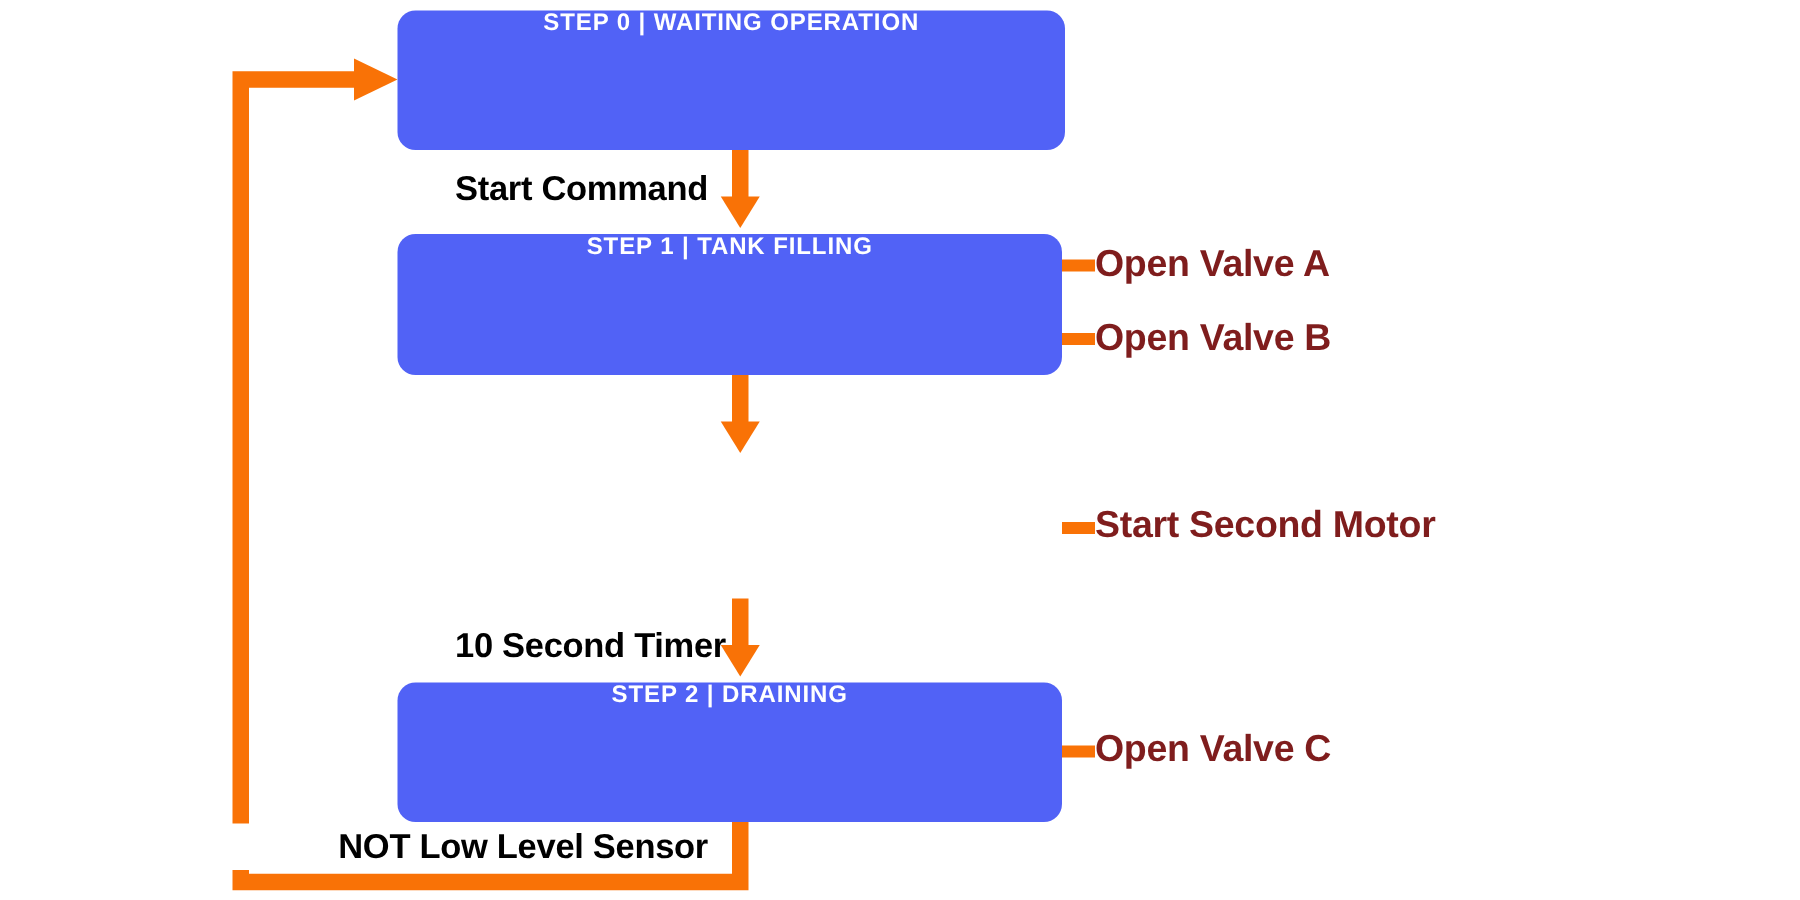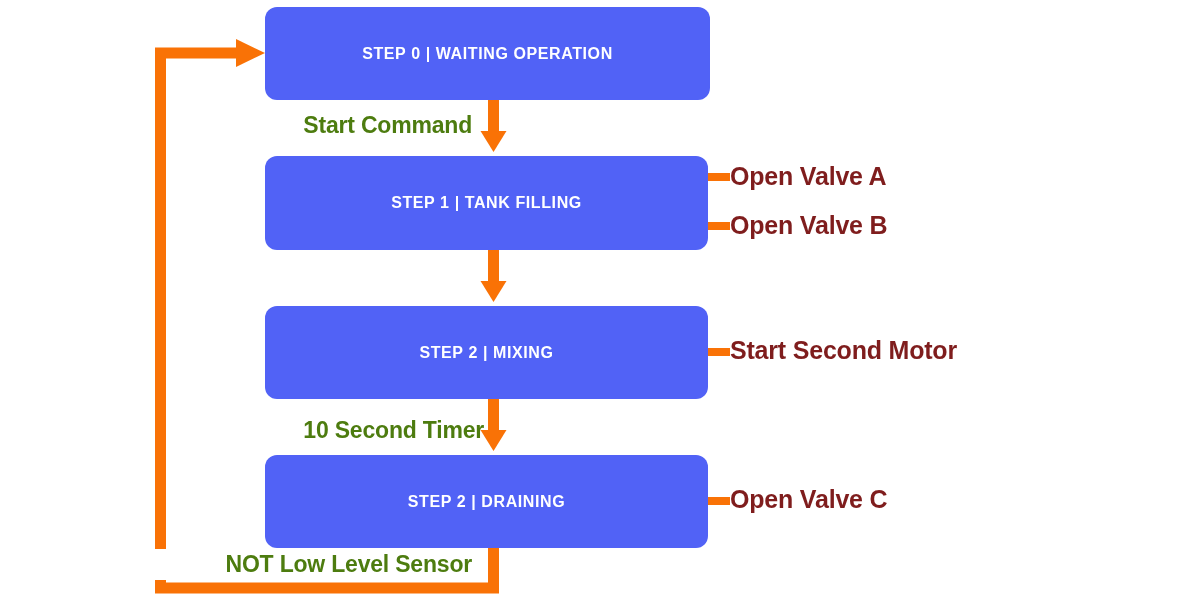--- a/index.html
+++ b/index.html
@@ -22,36 +22,35 @@
     left: 0;
     top: 0;
     width: 1200px;
     height: 600px;
   }
   .state-box {
     position: absolute;
     background: #5162f6;
     border-radius: 12px;
     display: flex;
-    align-items: center;
     justify-content: center;
     box-sizing: border-box;
   }
   .state-label {
     color: #ffffff;
     font-family: "Liberation Sans", sans-serif;
     font-weight: bold;
     font-size: 16px;
     letter-spacing: 0.6px;
     white-space: nowrap;
     text-align: center;
   }
   .transition-label {
     position: absolute;
-    color: #4d7c0f;
+    color: #000000;
     font-family: "Liberation Sans", sans-serif;
     font-weight: bold;
     font-size: 23px;
     white-space: nowrap;
     text-align: right;
     letter-spacing: -0.2px;
   }
   .action-label {
     position: absolute;
     color: #7f1d1d;
@@ -98,23 +97,20 @@
   </svg>
 
   <div class="state-box" style="left:265px; top:7px; width:445px; height:93px;">
     <span class="state-label">STEP 0 | WAITING OPERATION</span>
   </div>
 
   <div class="state-box" style="left:265px; top:156px; width:443px; height:94px;">
     <span class="state-label">STEP 1 | TANK FILLING</span>
   </div>
 
-  <div class="state-box" style="left:265px; top:306px; width:443px; height:93px;">
-    <span class="state-label">STEP 2 | MIXING</span>
-  </div>
 
   <div class="state-box" style="left:265px; top:455px; width:443px; height:93px;">
     <span class="state-label">STEP 2 | DRAINING</span>
   </div>
 
   <div class="transition-label" style="left:0px; top:112px; width:472px;">
     <span>Start Command</span>
   </div>
 
 

